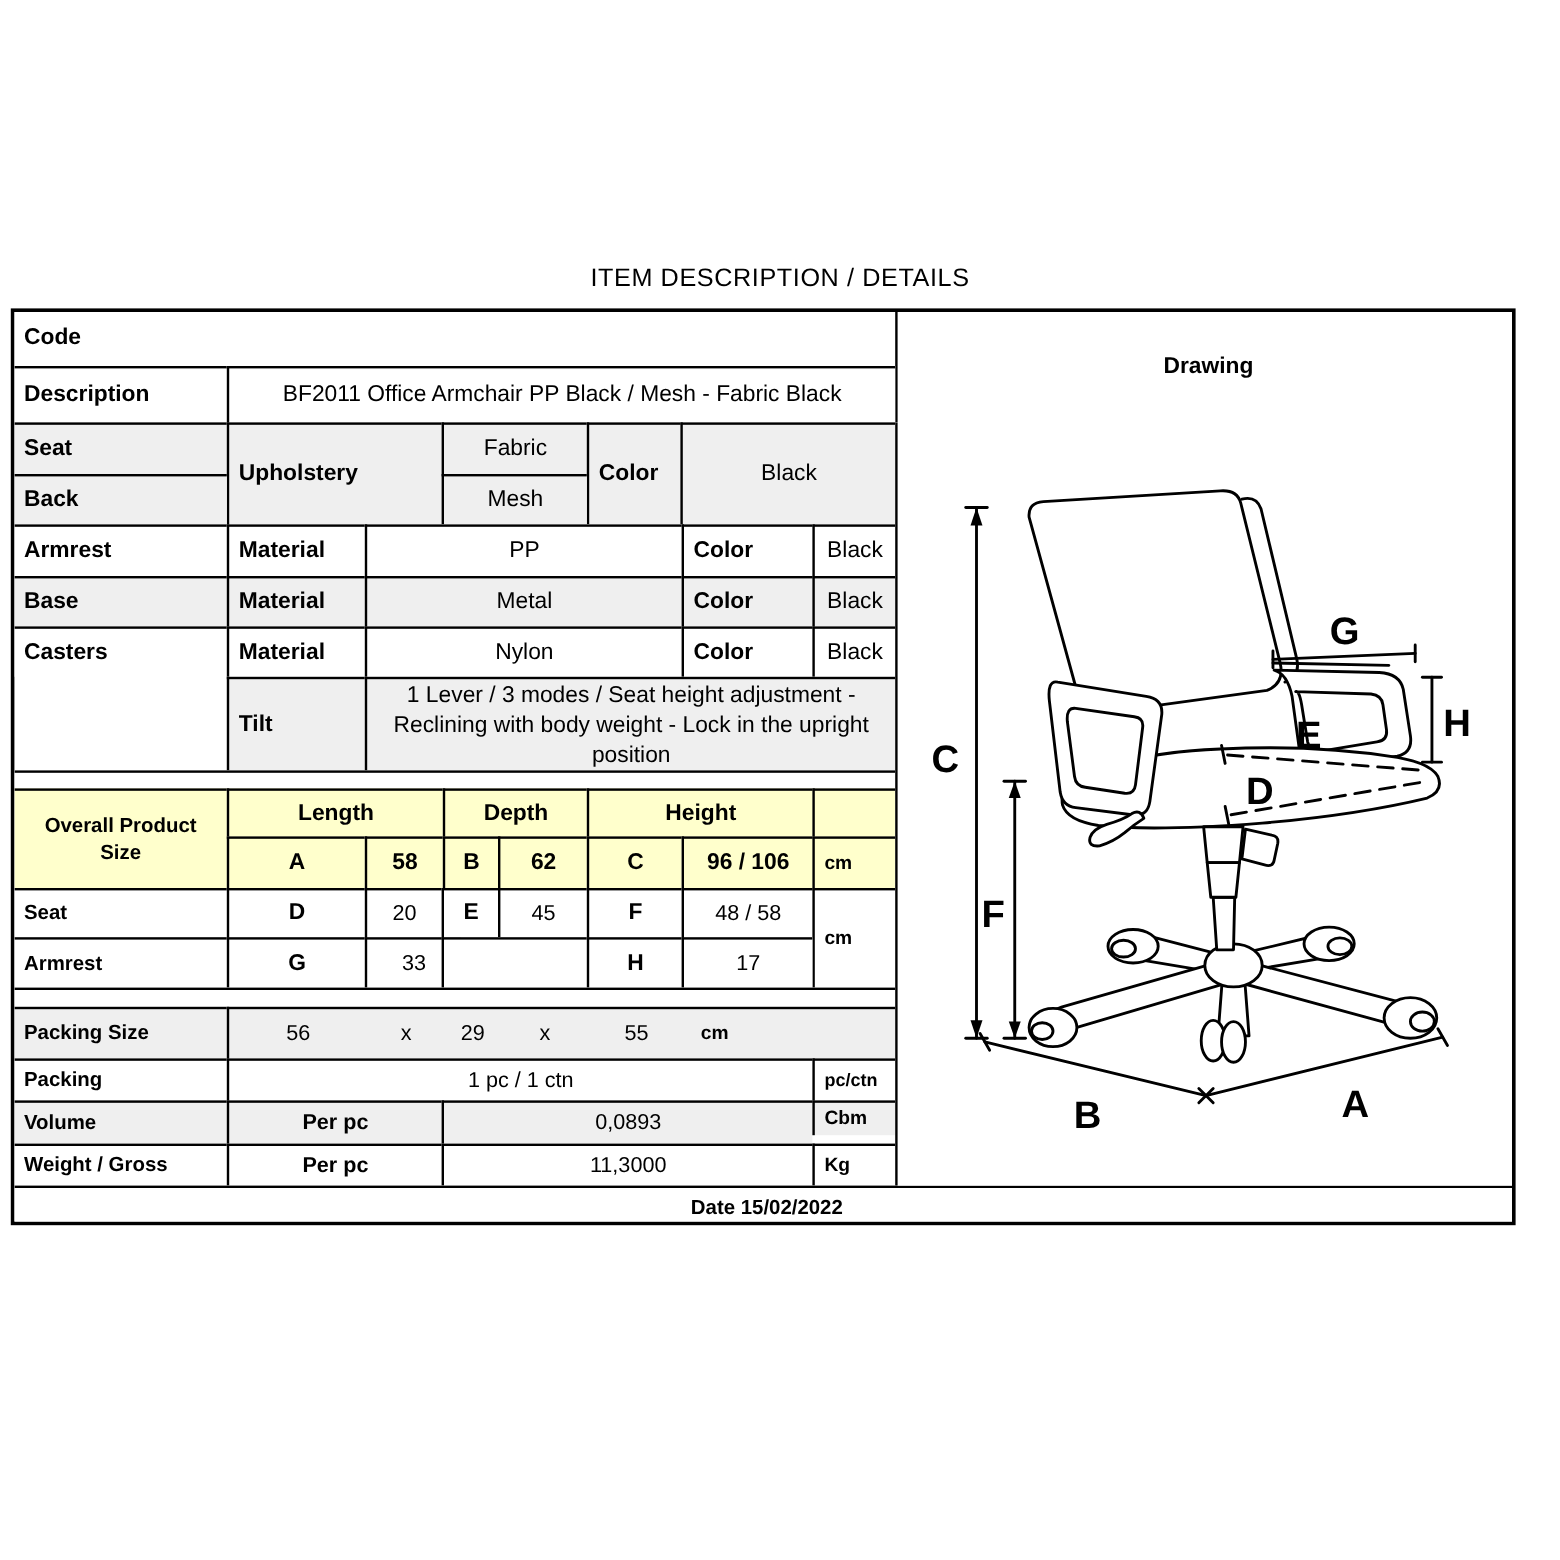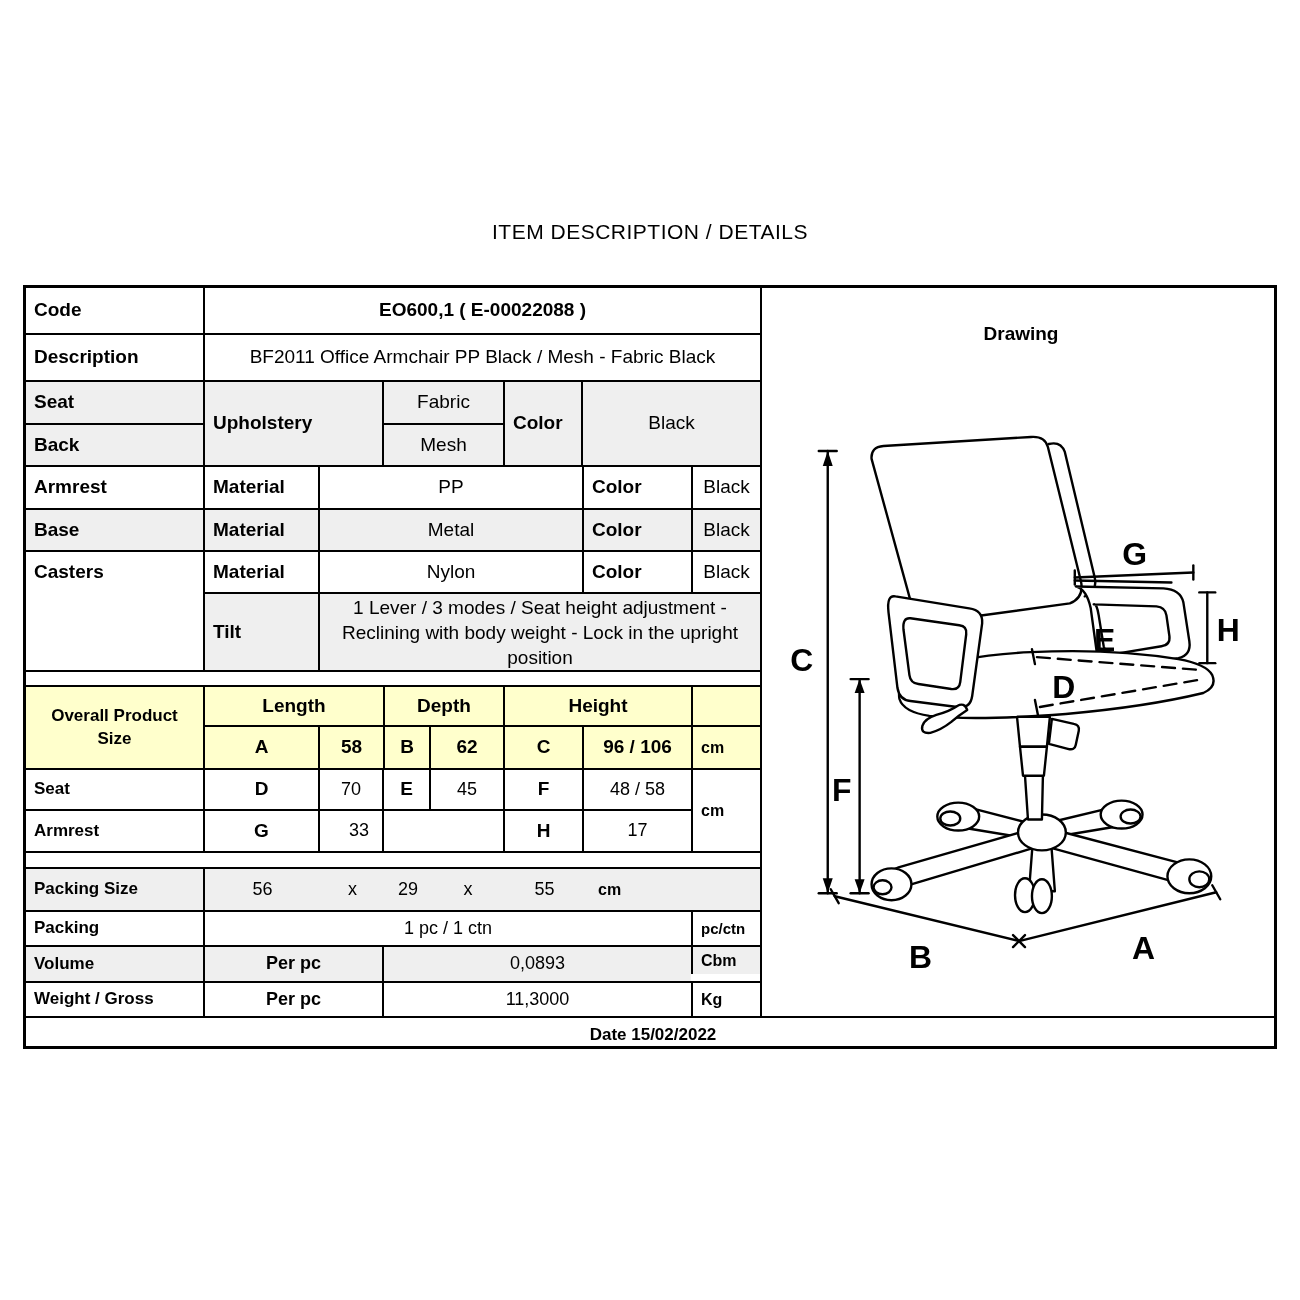--- a/index.html
+++ b/index.html
@@ -1,21 +1,21 @@
 <!DOCTYPE html>
 <html><head>
 <meta charset="utf-8">
 <style>
   html,body{margin:0;padding:0;background:#fff;}
   .sheet{position:relative;width:1300px;height:1300px;background:#fff;
          font-family:"Liberation Sans",sans-serif;color:#000;overflow:hidden;}
   .title{position:absolute;left:23px;top:220px;width:1254px;text-align:center;
          font-size:21px;font-weight:normal;letter-spacing:.5px;}
-  .tbl{position:absolute;left:23px;top:257px;width:1248px;height:758px;
-       border:3px solid #000;overflow:hidden;margin-top:28px;}
+  .tbl{position:absolute;left:9px;top:257px;width:1248px;height:758px;
+       border:3px solid #000;overflow:hidden;}
   .c{position:absolute;box-sizing:border-box;border-left:2px solid #000;border-top:2px solid #000;
      background:#fff;display:flex;align-items:center;justify-content:center;text-align:center;
      font-size:19px;line-height:1.2;}
   .lab{justify-content:flex-start;text-align:left;padding-left:8px;font-weight:bold;}
   .b{font-weight:bold;}
   .f18{font-size:18px;} .f17{font-size:17px;} .f16{font-size:16px;} .f15{font-size:15px;}
   .nl{border-left:none;} .nt{border-top:none;}
   .gray{background:#EFEFEF;} .yel{background:#FFFFCC;}
   .mech{padding:0 16px;line-height:25px;}
   .two{padding:0 16px;justify-content:center;text-align:center;line-height:1.3;}
@@ -26,21 +26,20 @@
 </style>
 </head>
 <body>
 
 <div class="sheet">
   <div class="title">ITEM DESCRIPTION / DETAILS</div>
 
   <div class="tbl">
 
     <div class="c lab nl nt" style="left:0;top:0;width:177px;height:45px">Code</div>
-    <div class="c nt b" style="left:177px;top:0;width:557px;height:45px">EO600,1  ( E-00022088 )</div>
     <div class="c nt b" style="left:734px;top:0;width:520px;height:92px">Drawing</div>
     <div class="c lab nl" style="left:0;top:45px;width:177px;height:47px">Description</div>
     <div class="c" style="left:177px;top:45px;width:557px;height:47px">BF2011 Office Armchair PP Black / Mesh - Fabric Black</div>
 
     <div class="c lab nl gray" style="left:0;top:92px;width:177px;height:43px">Seat</div>
     <div class="c lab gray" style="left:177px;top:92px;width:179px;height:85px">Upholstery</div>
     <div class="c gray" style="left:356px;top:92px;width:121px;height:43px">Fabric</div>
     <div class="c lab gray" style="left:477px;top:92px;width:78px;height:85px">Color</div>
     <div class="c gray" style="left:555px;top:92px;width:179px;height:85px">Black</div>
     <div class="c lab nl gray" style="left:0;top:135px;width:177px;height:42px">Back</div>
@@ -78,21 +77,21 @@
     <div class="c yel b" style="left:177px;top:437px;width:115px;height:43px">A</div>
     <div class="c yel b" style="left:292px;top:437px;width:65px;height:43px">58</div>
     <div class="c yel b" style="left:357px;top:437px;width:46px;height:43px">B</div>
     <div class="c yel b" style="left:403px;top:437px;width:74px;height:43px">62</div>
     <div class="c yel b" style="left:477px;top:437px;width:79px;height:43px">C</div>
     <div class="c yel b" style="left:556px;top:437px;width:109px;height:43px">96 / 106</div>
     <div class="c lab yel f16" style="left:665px;top:437px;width:69px;height:43px">cm</div>
 
     <div class="c lab nl f17" style="left:0;top:480px;width:177px;height:41px">Seat</div>
     <div class="c b" style="left:177px;top:480px;width:115px;height:41px">D</div>
-    <div class="c f18" style="left:292px;top:480px;width:64px;height:41px">70</div>
+    <div class="c f18" style="left:292px;top:480px;width:64px;height:41px">20</div>
     <div class="c b" style="left:356px;top:480px;width:47px;height:41px">E</div>
     <div class="c f18" style="left:403px;top:480px;width:74px;height:41px">45</div>
     <div class="c b" style="left:477px;top:480px;width:79px;height:41px">F</div>
     <div class="c f18" style="left:556px;top:480px;width:109px;height:41px">48 / 58</div>
     <div class="c lab f16" style="left:665px;top:480px;width:69px;height:83px">cm</div>
 
     <div class="c lab nl f17" style="left:0;top:521px;width:177px;height:42px">Armrest</div>
     <div class="c b" style="left:177px;top:521px;width:115px;height:42px">G</div>
     <div class="c f18" style="left:292px;top:521px;width:80px;height:42px">33</div>
     <div class="c" style="left:356px;top:521px;width:121px;height:42px"></div>

